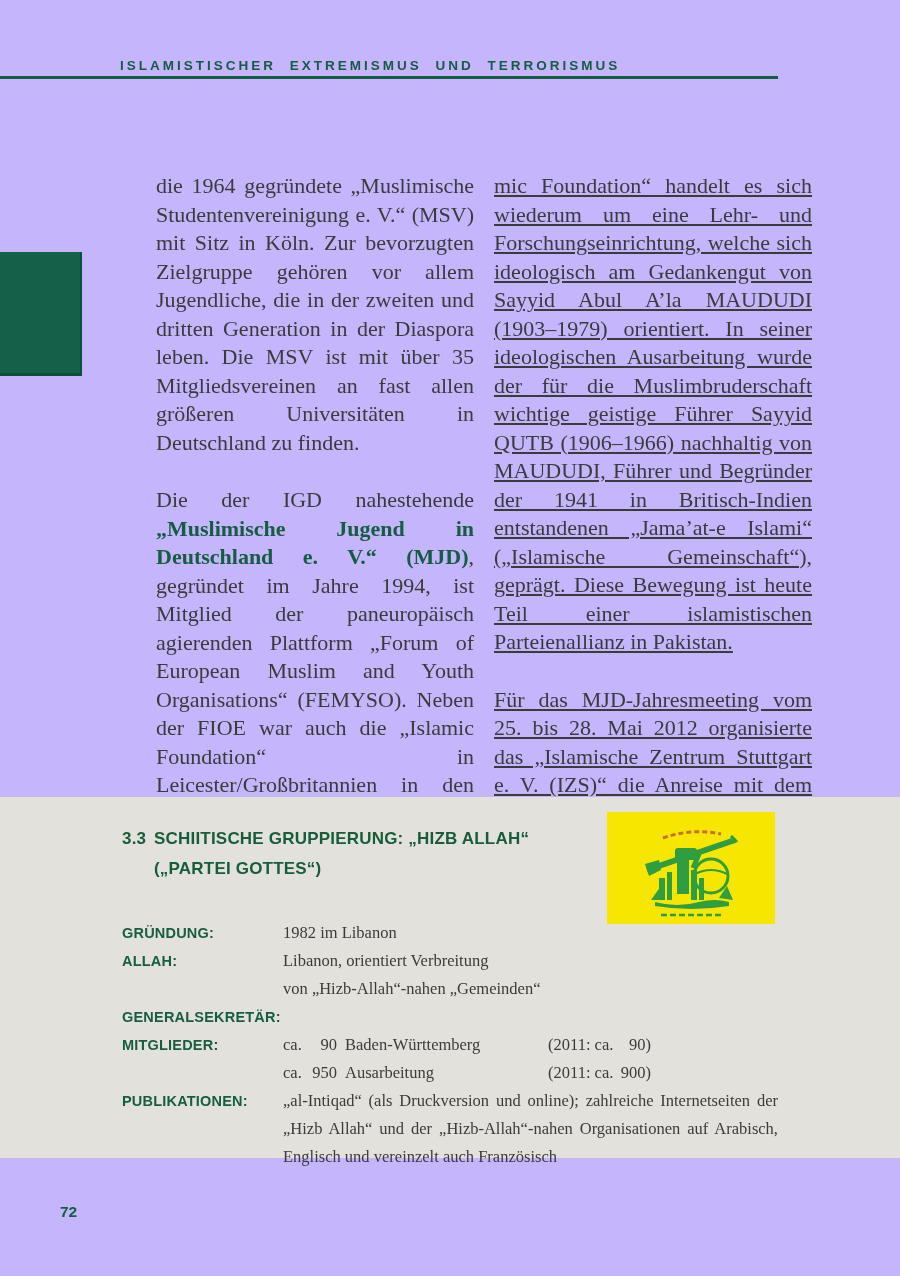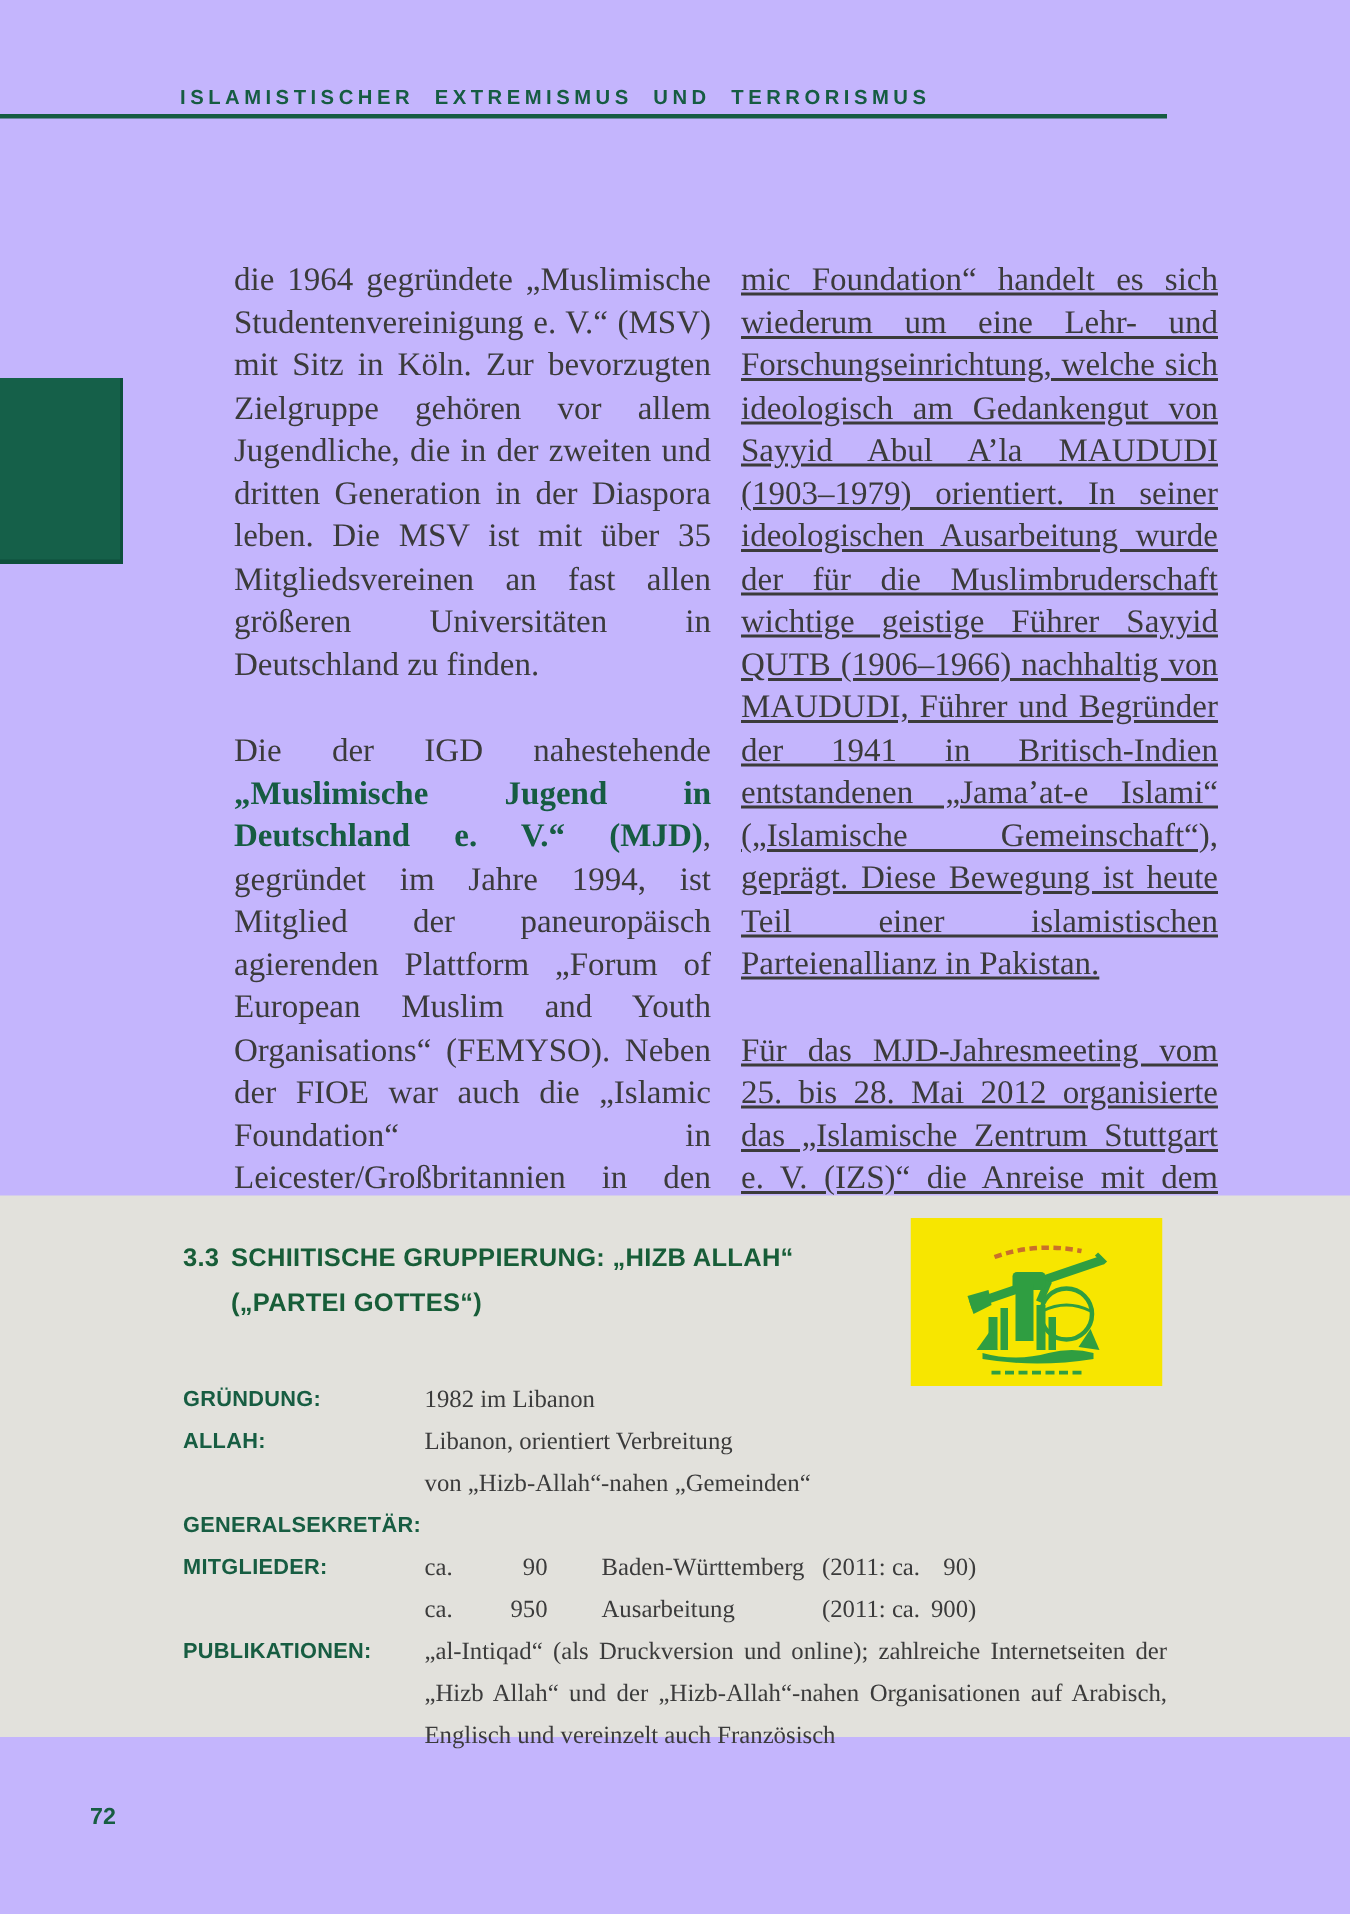--- a/index.html
+++ b/index.html
@@ -29,21 +29,21 @@
   .sec-line{display:block;}
   
   .flag{position:absolute;left:607px;top:15px;width:168px;height:112px;}
   
   .facts{position:absolute;left:122px;top:122px;width:656px;}
   .fact-row{display:flex;align-items:flex-start;}
   .fact-label{flex:0 0 161px;font-family:"Liberation Sans",sans-serif;font-weight:bold;
         font-size:14.5px;line-height:28px;color:#175d42;letter-spacing:0.2px;}
   .fact-value{flex:1;font-size:16.5px;line-height:28px;color:#3b3b3b;}
   .fact-value .vline{display:block;}
-  .m-val{position:relative;display:flex;width:100%;gap:28px;}
+  .m-val{position:relative;display:flex;width:100%;}
   .m-ca{flex:0 0 24px;}
   .m-num{flex:0 0 30px;text-align:right;margin-right:8px;}
   .m-paren{position:absolute;left:265px;top:0;display:flex;}
   .m-pnum{width:32px;text-align:right;}
   .pub-text{text-align:justify;}
   
   .page-number{position:absolute;left:60px;top:1203px;font-family:"Liberation Sans",sans-serif;
         font-weight:bold;font-size:15.5px;color:#175d42;}
 </style>
 </head>

